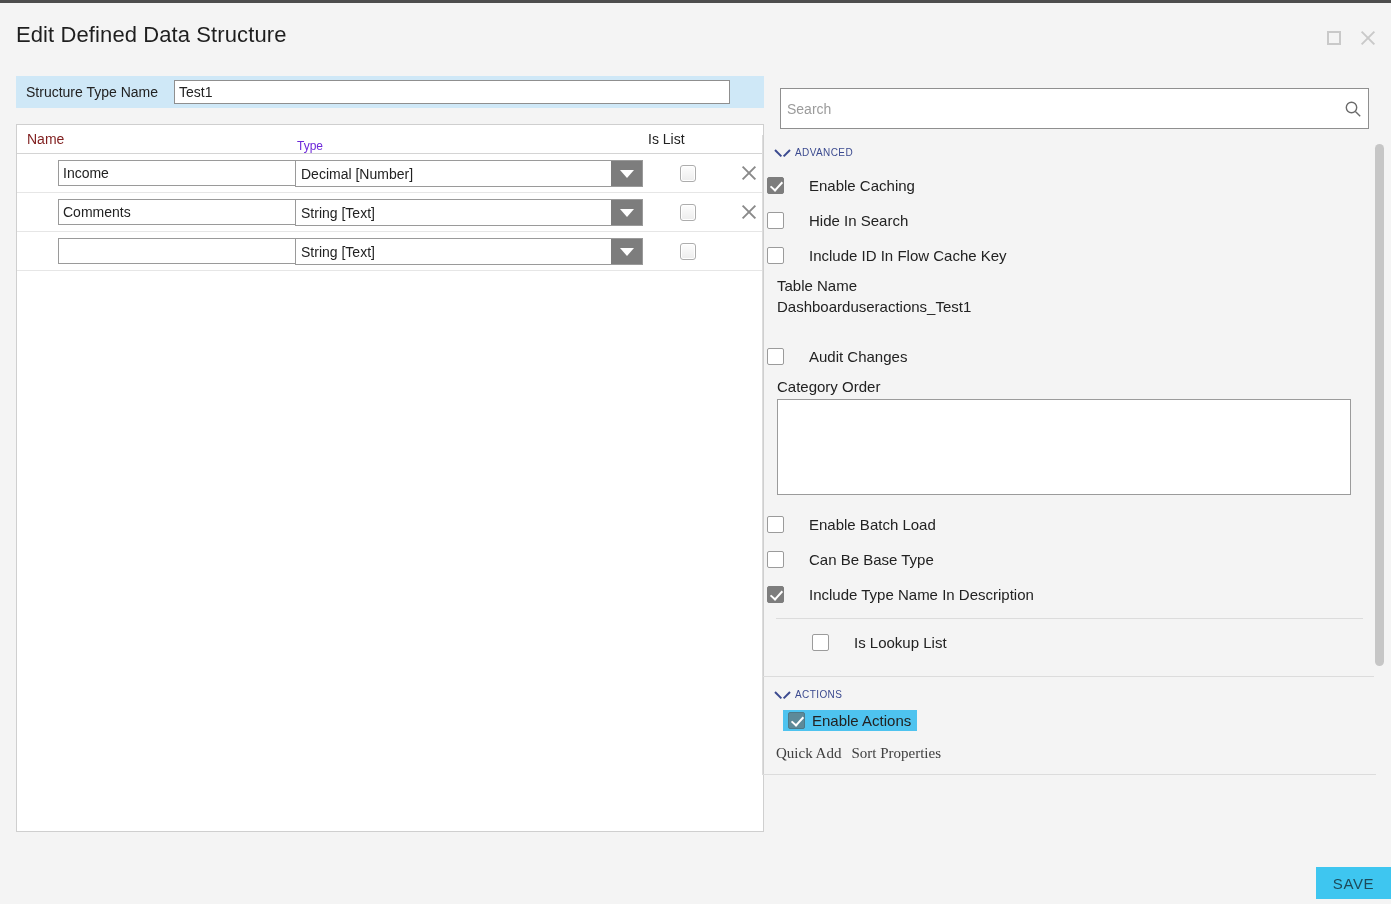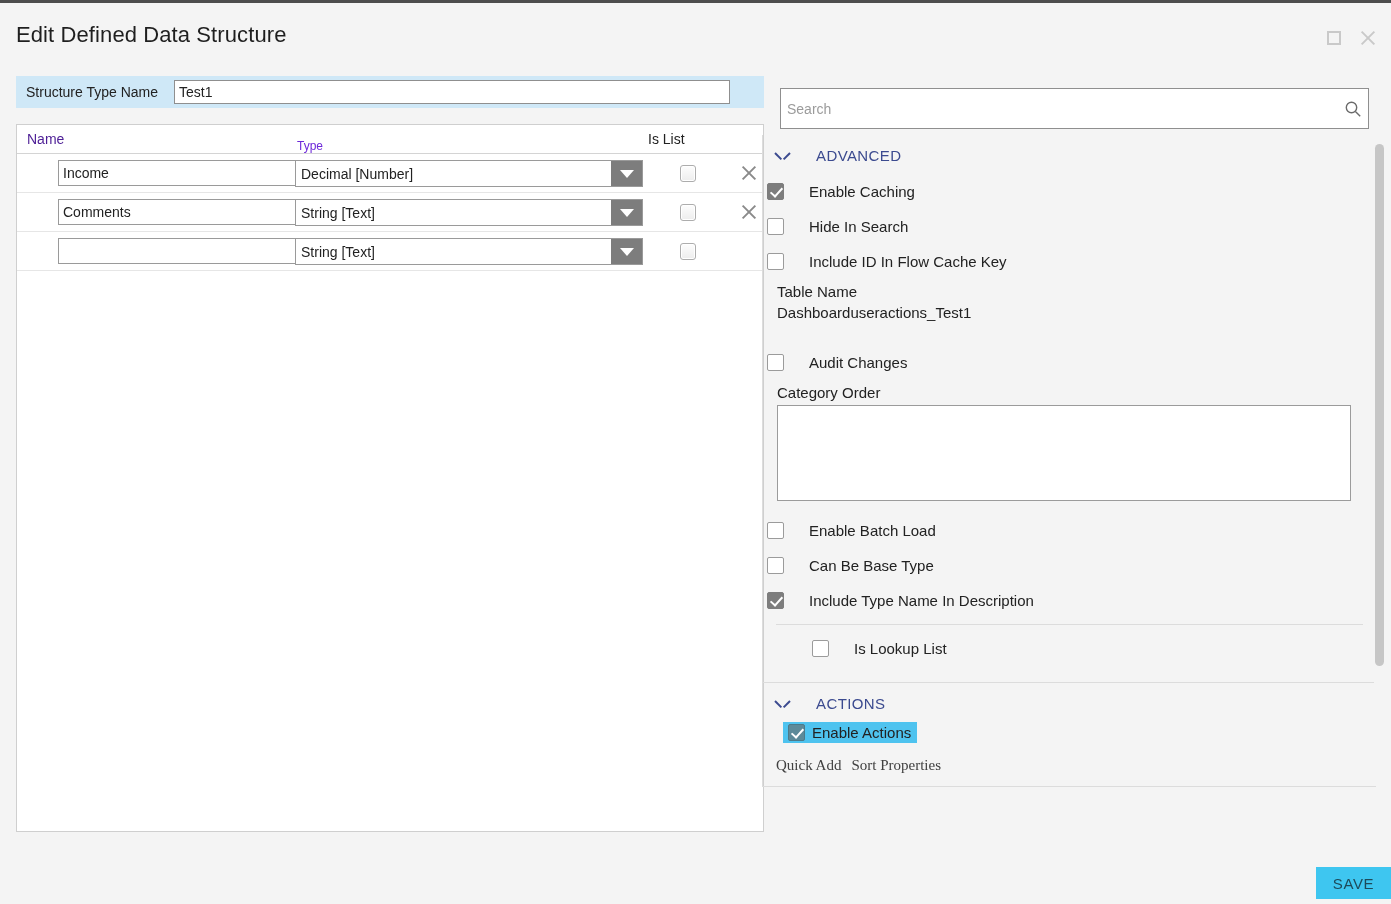--- a/index.html
+++ b/index.html
@@ -84,21 +84,21 @@
     width: 748px; height: 708px;
     background: #ffffff;
     border: 1px solid #cfcfcf;
   }
   .grid-header {
     position: relative;
     height: 29px;
     border-bottom: 1px solid #d4d4d4;
     background: #ffffff;
   }
-  .gh-name { position: absolute; left: 10px; top: 6px; font-size: 14px; color: #4c1d95; }
+  .gh-name { position: absolute; left: 10px; top: 6px; font-size: 14px; color: #7f1d1d; }
   .gh-type { position: absolute; left: 280px; top: 14px; font-size: 12px; color: #6d28d9; }
   .gh-islist { position: absolute; left: 631px; top: 6px; font-size: 14px; color: #222; }
 
   .grid-row {
     position: relative;
     height: 39px;
     border-bottom: 1px solid #e6e6e6;
     background: #ffffff;
   }
   .cell-name {
@@ -183,23 +183,23 @@
     border-left: 1px solid #dcdcdc;
   }
   .section {
     position: relative;
     border-bottom: 1px solid #dcdcdc;
     padding: 0;
   }
   .section.adv { padding-bottom: 10px; }
   .sec-head {
     display: flex; align-items: center;
-    gap: 27px;
+    gap: 6px;
     padding: 12px 0 10px 13px;
-    font-size: 15px;
+    font-size: 10px;
     color: #3b4a8f;
     letter-spacing: 0.4px;
   }
   .chev {
     width: 13px; height: 8px; position: relative; display: inline-block;
   }
   .chev:before, .chev:after {
     content: ""; position: absolute; top: 0;
     width: 9px; height: 2px; background: #3b4a8f;
   }

